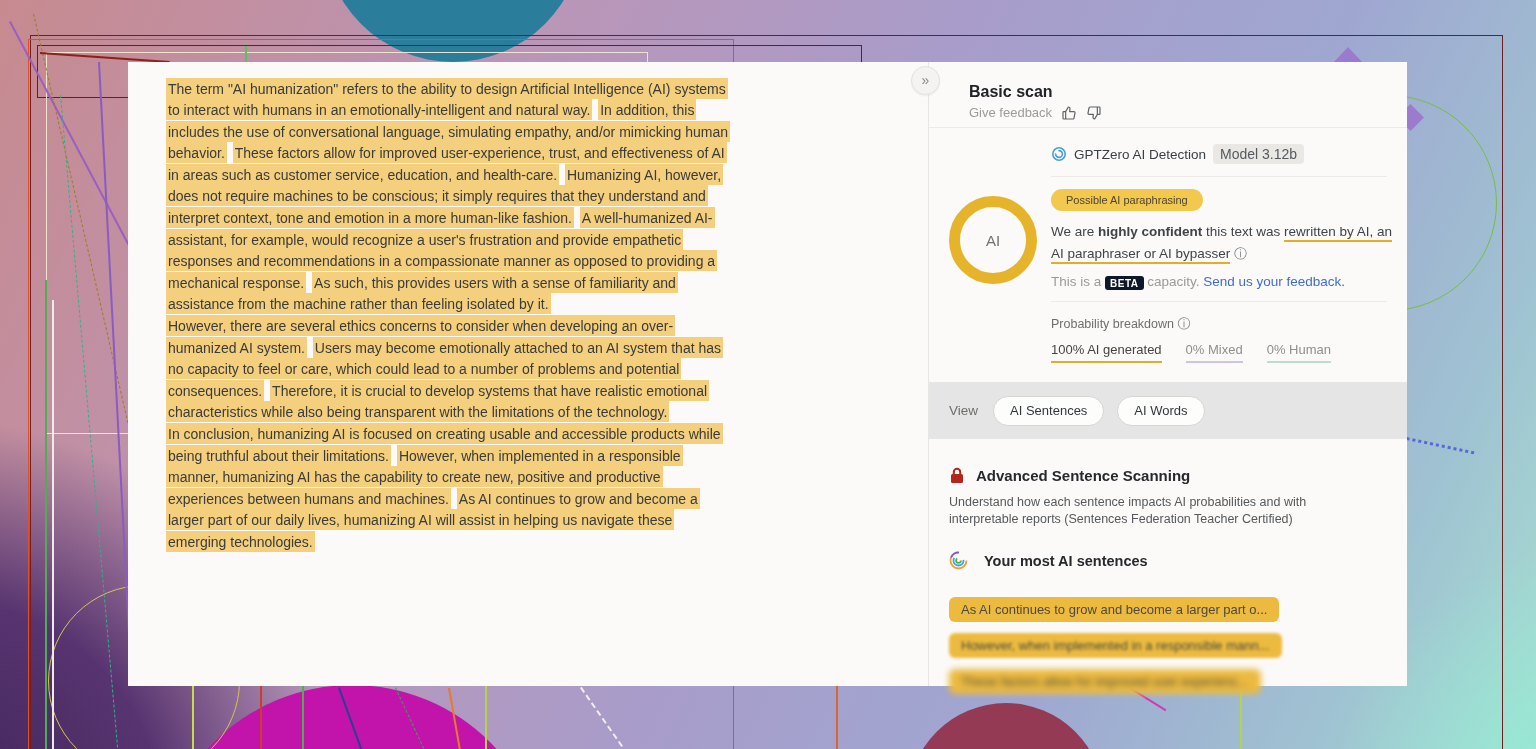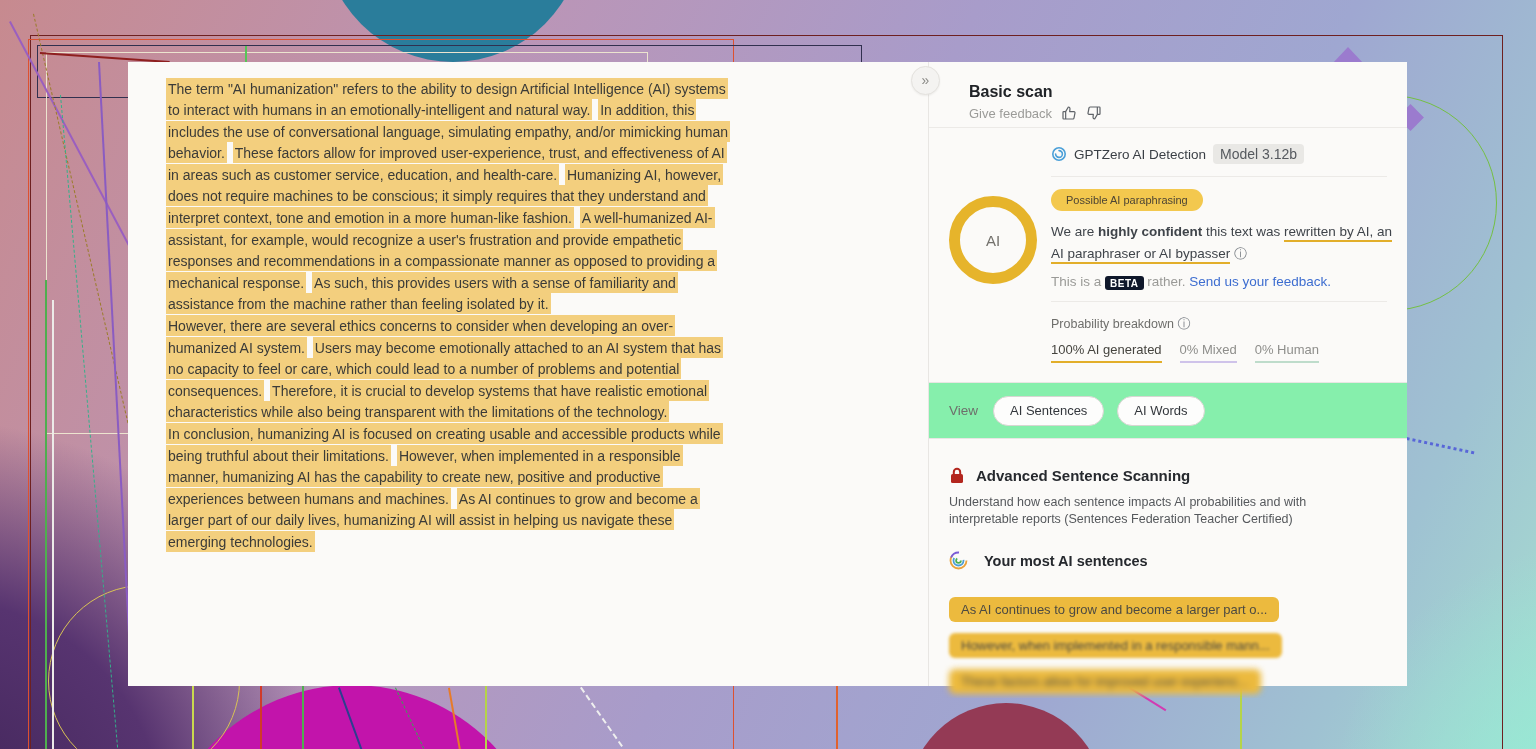--- a/index.html
+++ b/index.html
@@ -30,40 +30,40 @@
   .sheet{position:absolute;left:128px;top:62px;width:1279px;height:624px;background:#fbfaf8;z-index:2;}
   .doc{position:absolute;left:0;top:0;width:800px;height:624px;box-sizing:border-box;padding:16px 32px 0 38px;overflow:hidden;}
   .doc p{margin:0;font-size:14px;line-height:21.6px;color:#3b3b38;width:567px;}
   .hl{background:#f3cf7e;color:#3b3b38;padding:2.5px 2px;margin-right:2px;-webkit-box-decoration-break:clone;box-decoration-break:clone;}
   .divider-v{position:absolute;left:800px;top:0;width:1px;height:624px;background:#e8e6e3;}
   .collapse-btn{position:absolute;left:783px;top:4px;width:29px;height:29px;border-radius:50%;background:#f4f3f1;border:1px solid #e4e2de;color:#8a8a86;font-size:14px;line-height:27px;text-align:center;box-shadow:0 1px 2px rgba(0,0,0,.06);cursor:pointer;padding:0;}
   
   .panel{position:absolute;left:801px;top:12px;width:478px;height:624px;box-sizing:border-box;overflow:hidden;}
   .panel-header{box-sizing:border-box;height:54px;padding:9px 20px 0 40px;border-bottom:1px solid #eceae7;}
   .panel-title{font-size:16px;font-weight:700;color:#202327;}
-  .feedback-row{margin-top:4px;display:flex;align-items:center;gap:9px;font-size:13px;color:#9b9b98;}
+  .feedback-row{margin-top:4px;display:flex;align-items:flex-start;gap:9px;font-size:13px;color:#9b9b98;}
   .thumb{width:16px;height:16px;color:#5f6368;cursor:pointer;}
   .result{position:relative;box-sizing:border-box;padding:16px 20px 0 122px;height:254px;}
   .score-ring{position:absolute;left:20px;top:68px;width:66px;height:66px;border:11px solid #e6b42b;border-radius:50%;display:flex;align-items:center;justify-content:center;font-size:15px;color:#73716c;}
   .det-row{display:flex;align-items:center;gap:7px;}
   .det-name{font-size:13.5px;color:#3a3f45;font-weight:500;}
   .model-badge{background:#e9e8e5;color:#55595e;font-size:14px;border-radius:4px;padding:2px 7px;}
   .hr{border:none;border-top:1px solid #eceae7;margin:12px 0;}
   .pill{display:inline-block;background:#f3c84e;color:#4c4434;font-size:11px;border-radius:13px;padding:5px 15px;}
   .verdict{margin-top:10px;font-size:13.5px;line-height:22px;color:#3f444a;width:345px;}
   .u-gold{border-bottom:2px solid #e2ae2a;padding-bottom:1px;}
   .info-i{color:#7d8288;font-size:13px;}
   .beta-line{margin-top:9px;font-size:13.5px;color:#9a9a97;}
   .beta-badge{background:#0f172a;color:#fff;font-size:10px;font-weight:700;border-radius:3px;padding:1.5px 5px;letter-spacing:.5px;}
   .link{color:#3d6dd0;cursor:pointer;}
   .prob-label{margin-top:13px;font-size:12.5px;color:#6e6e6b;}
-  .prob-row{margin-top:9px;display:flex;gap:18px;font-size:13px;}
+  .prob-row{margin-top:9px;display:flex;gap:24px;font-size:13px;}
   .prob-item{padding-bottom:4px;border-bottom:2px solid transparent;color:#8e8e8b;cursor:pointer;}
   .prob-item.active{color:#45443f;}
-  .view-row{box-sizing:border-box;height:57px;background:#86efac;border-top:1px solid #e8e6e3;border-bottom:1px solid #e8e6e3;display:flex;align-items:center;padding:0 20px;gap:13px;}
+  .view-row{box-sizing:border-box;height:57px;background:#e5e5e5;border-top:1px solid #e8e6e3;border-bottom:1px solid #e8e6e3;display:flex;align-items:center;padding:0 20px;gap:13px;}
   .view-label{font-size:13.5px;color:#6e6e6b;margin-right:2px;}
   .view-btn{height:30px;border-radius:16px;border:1px solid #d8d6d2;background:#fdfdfc;font-size:13px;font-weight:500;color:#33373c;padding:0 16px;cursor:pointer;font-family:inherit;}
   .advanced{box-sizing:border-box;padding:28px 20px 0 20px;}
   .adv-title-row{display:flex;align-items:center;gap:11px;}
   .adv-title{font-size:15px;font-weight:700;color:#26292e;}
   .adv-desc{margin-top:10px;width:368px;font-size:12.5px;line-height:17px;color:#55585c;}
   .mostai-row{margin-top:23px;display:flex;align-items:center;gap:16px;}
   .mostai-title{font-size:14.5px;font-weight:700;color:#26292e;}
   .chips{margin-top:27px;display:flex;flex-direction:column;gap:11px;align-items:flex-start;}
   .chip{background:#ecba3e;border-radius:6px;color:#4c4a42;font-size:13px;padding:5px 12px;white-space:nowrap;cursor:pointer;}
@@ -155,21 +155,21 @@
           <span class="det-name">GPTZero AI Detection</span>
           <span class="model-badge">Model 3.12b</span>
         </div>
         <hr class="hr">
         <span class="pill">Possible AI paraphrasing</span>
         <div class="verdict">
           <span>We are </span><b>highly confident</b><span> this text was </span><span class="u-gold">rewritten by AI, an AI paraphraser or AI bypasser</span>
           <span class="info-i">ⓘ</span>
         </div>
         <div class="beta-line">
-          <span>This is a </span><span class="beta-badge">BETA</span><span> rather. </span><span class="link">Send us your feedback.</span>
+          <span>This is a </span><span class="beta-badge">BETA</span><span> capacity. </span><span class="link">Send us your feedback.</span>
         </div>
         <hr class="hr">
         <div class="prob-label">
           <span>Probability breakdown</span>
           <span class="info-i">ⓘ</span>
         </div>
         <div class="prob-row">
             <span class="prob-item active" style="border-bottom-color: rgb(226, 174, 42);">100% AI generated</span>
             <span class="prob-item" style="border-bottom-color: rgb(207, 195, 234);">0% Mixed</span>
             <span class="prob-item" style="border-bottom-color: rgb(190, 220, 203);">0% Human</span>

